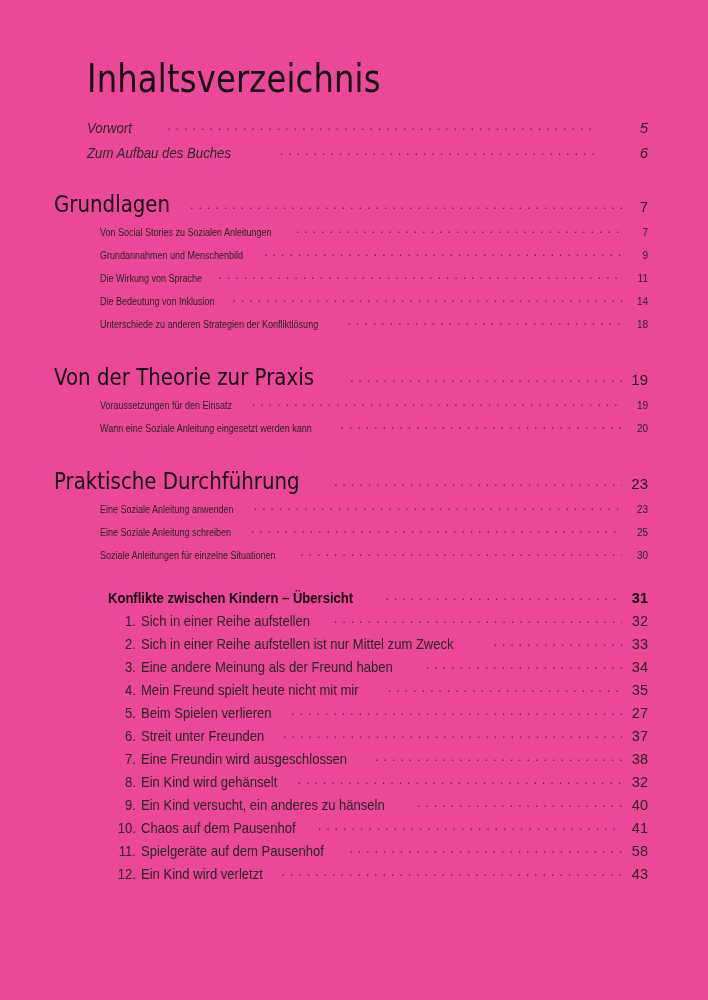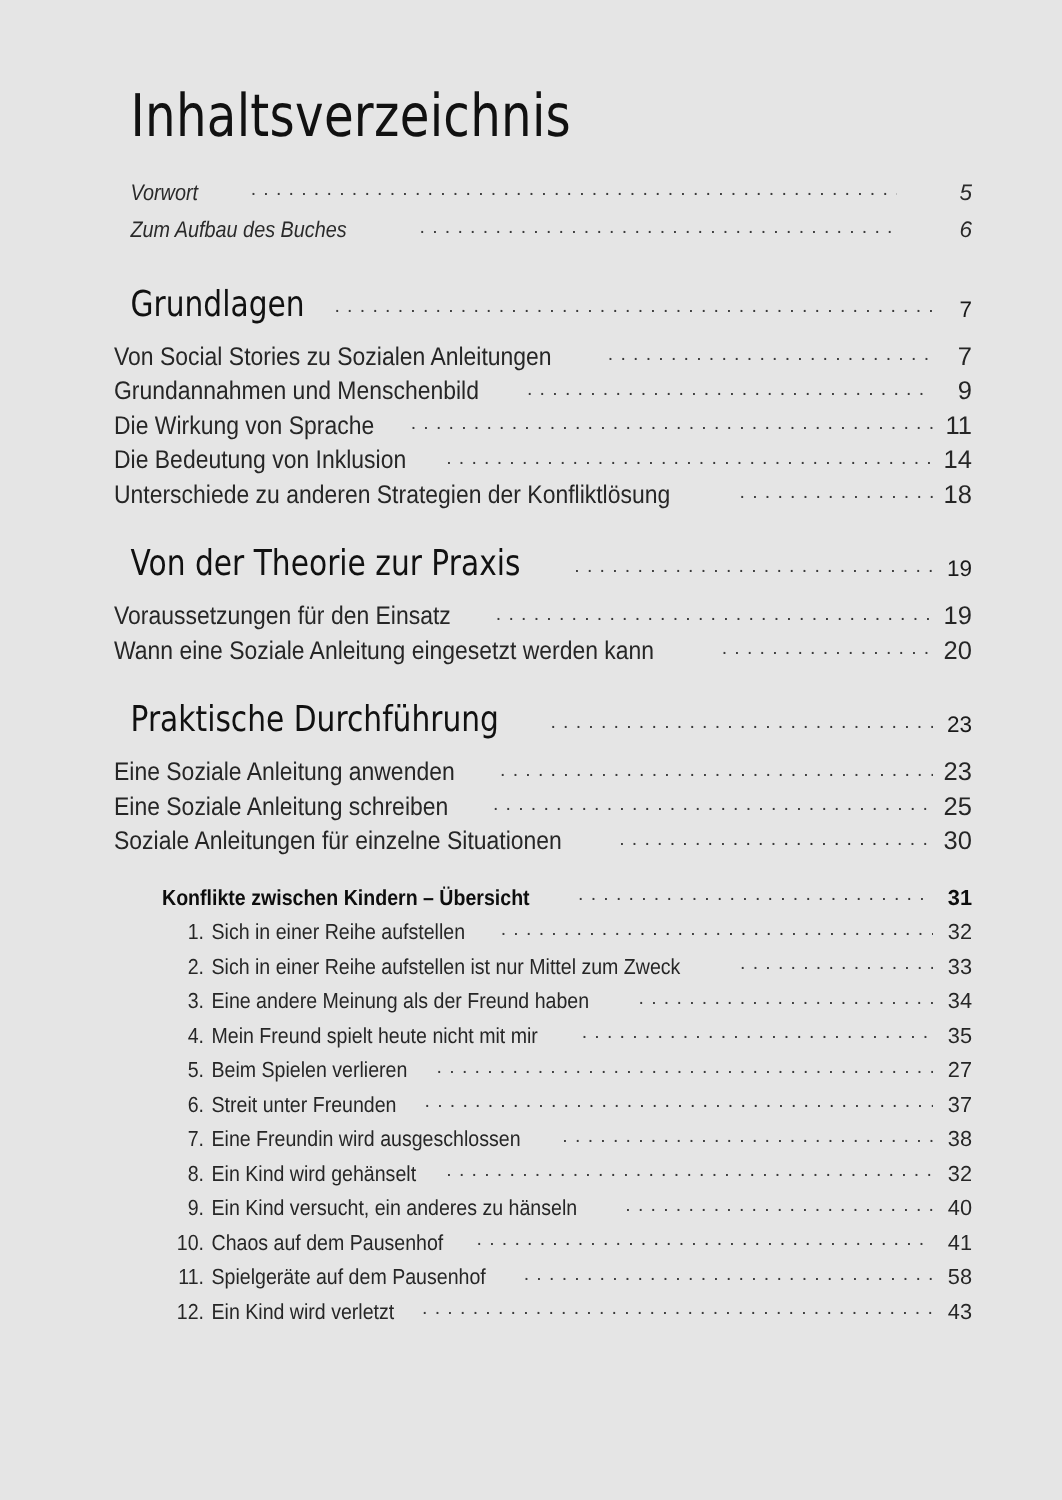--- a/index.html
+++ b/index.html
@@ -17,21 +17,21 @@
     color: #1a1a1a;
     -webkit-font-smoothing: antialiased;
   }
 
   #toc-page {
     position: absolute;
     left: 0;
     top: 0;
     width: 708px;
     height: 1000px;
-    background: #e5e5e5;
+    background: #ec4899;
   }
 
   
   #page-title {
     position: absolute;
     left: 87px;
     top: 56px;
     font-family: "DejaVu Sans", sans-serif;
     font-size: 35px;
     font-weight: 400;
@@ -106,21 +106,21 @@
     font-weight: 400;
     color: #2a2a2a;
     gap: 24px;
   }
   .lvl-front .e-label { transform: scaleX(0.88); transform-origin: left center; }
   .lvl-front .e-page  { font-style: italic; }
   .lvl-front .e-leader::after { font-style: normal; }
 
   
   .lvl-section {
-    padding-left: 87px;
+    padding-left: 54px;
     height: 34px;
     font-size: 15px;
     color: #1a1a1a;
   }
   .lvl-section .e-label {
     font-family: "DejaVu Sans", sans-serif;
     font-size: 22px;
     font-weight: 400;
     transform: scaleX(0.9) scaleY(1.08);
     transform-origin: left bottom;
@@ -128,24 +128,24 @@
   }
   .lvl-section .e-leader { margin-left: 7px; }
   .lvl-section .e-page {
     font-family: "Liberation Sans", sans-serif;
     font-size: 15px;
     color: #1a1a1a;
   }
 
   
   .lvl-sub {
-    padding-left: 76px;
+    padding-left: 100px;
     height: 23px;
     font-family: "Liberation Sans", sans-serif;
-    font-size: 17px;
+    font-size: 10px;
     font-weight: 400;
     color: #262626;
   }
   .lvl-sub .e-label { transform: scaleX(0.9); transform-origin: left center; }
 
   
   .lvl-subbold {
     padding-left: 108px;
     height: 23px;
     font-family: "Liberation Sans", sans-serif;

